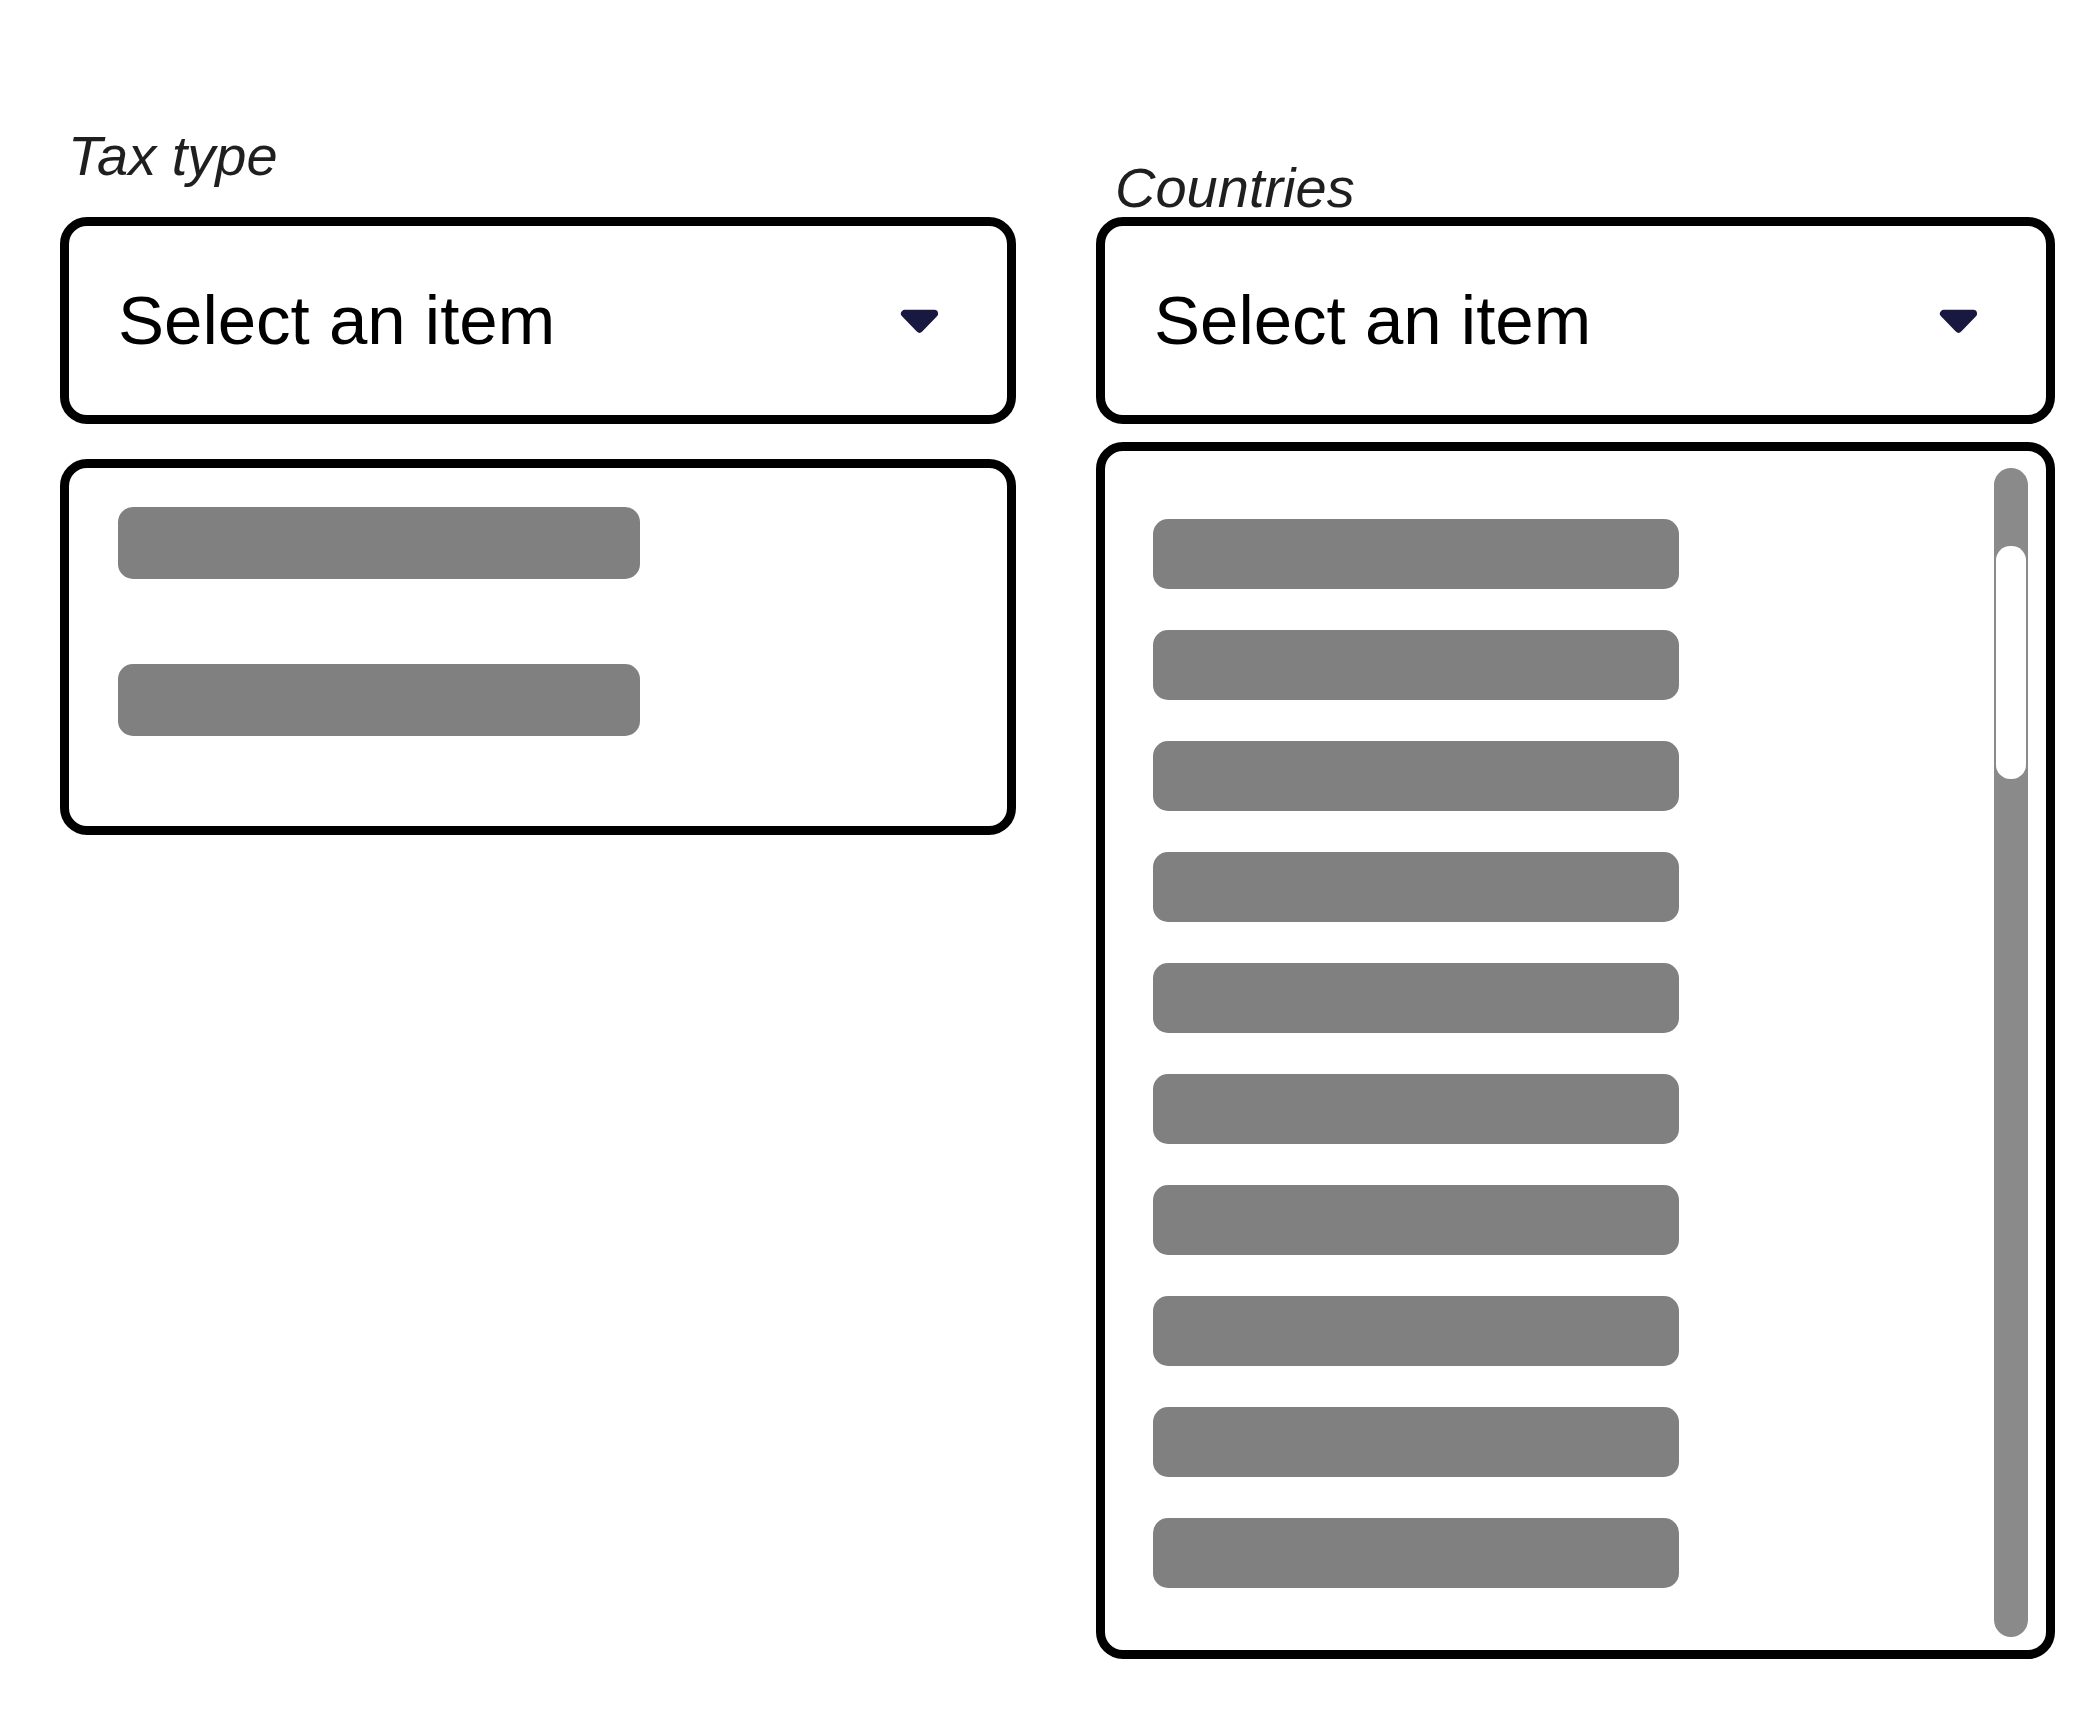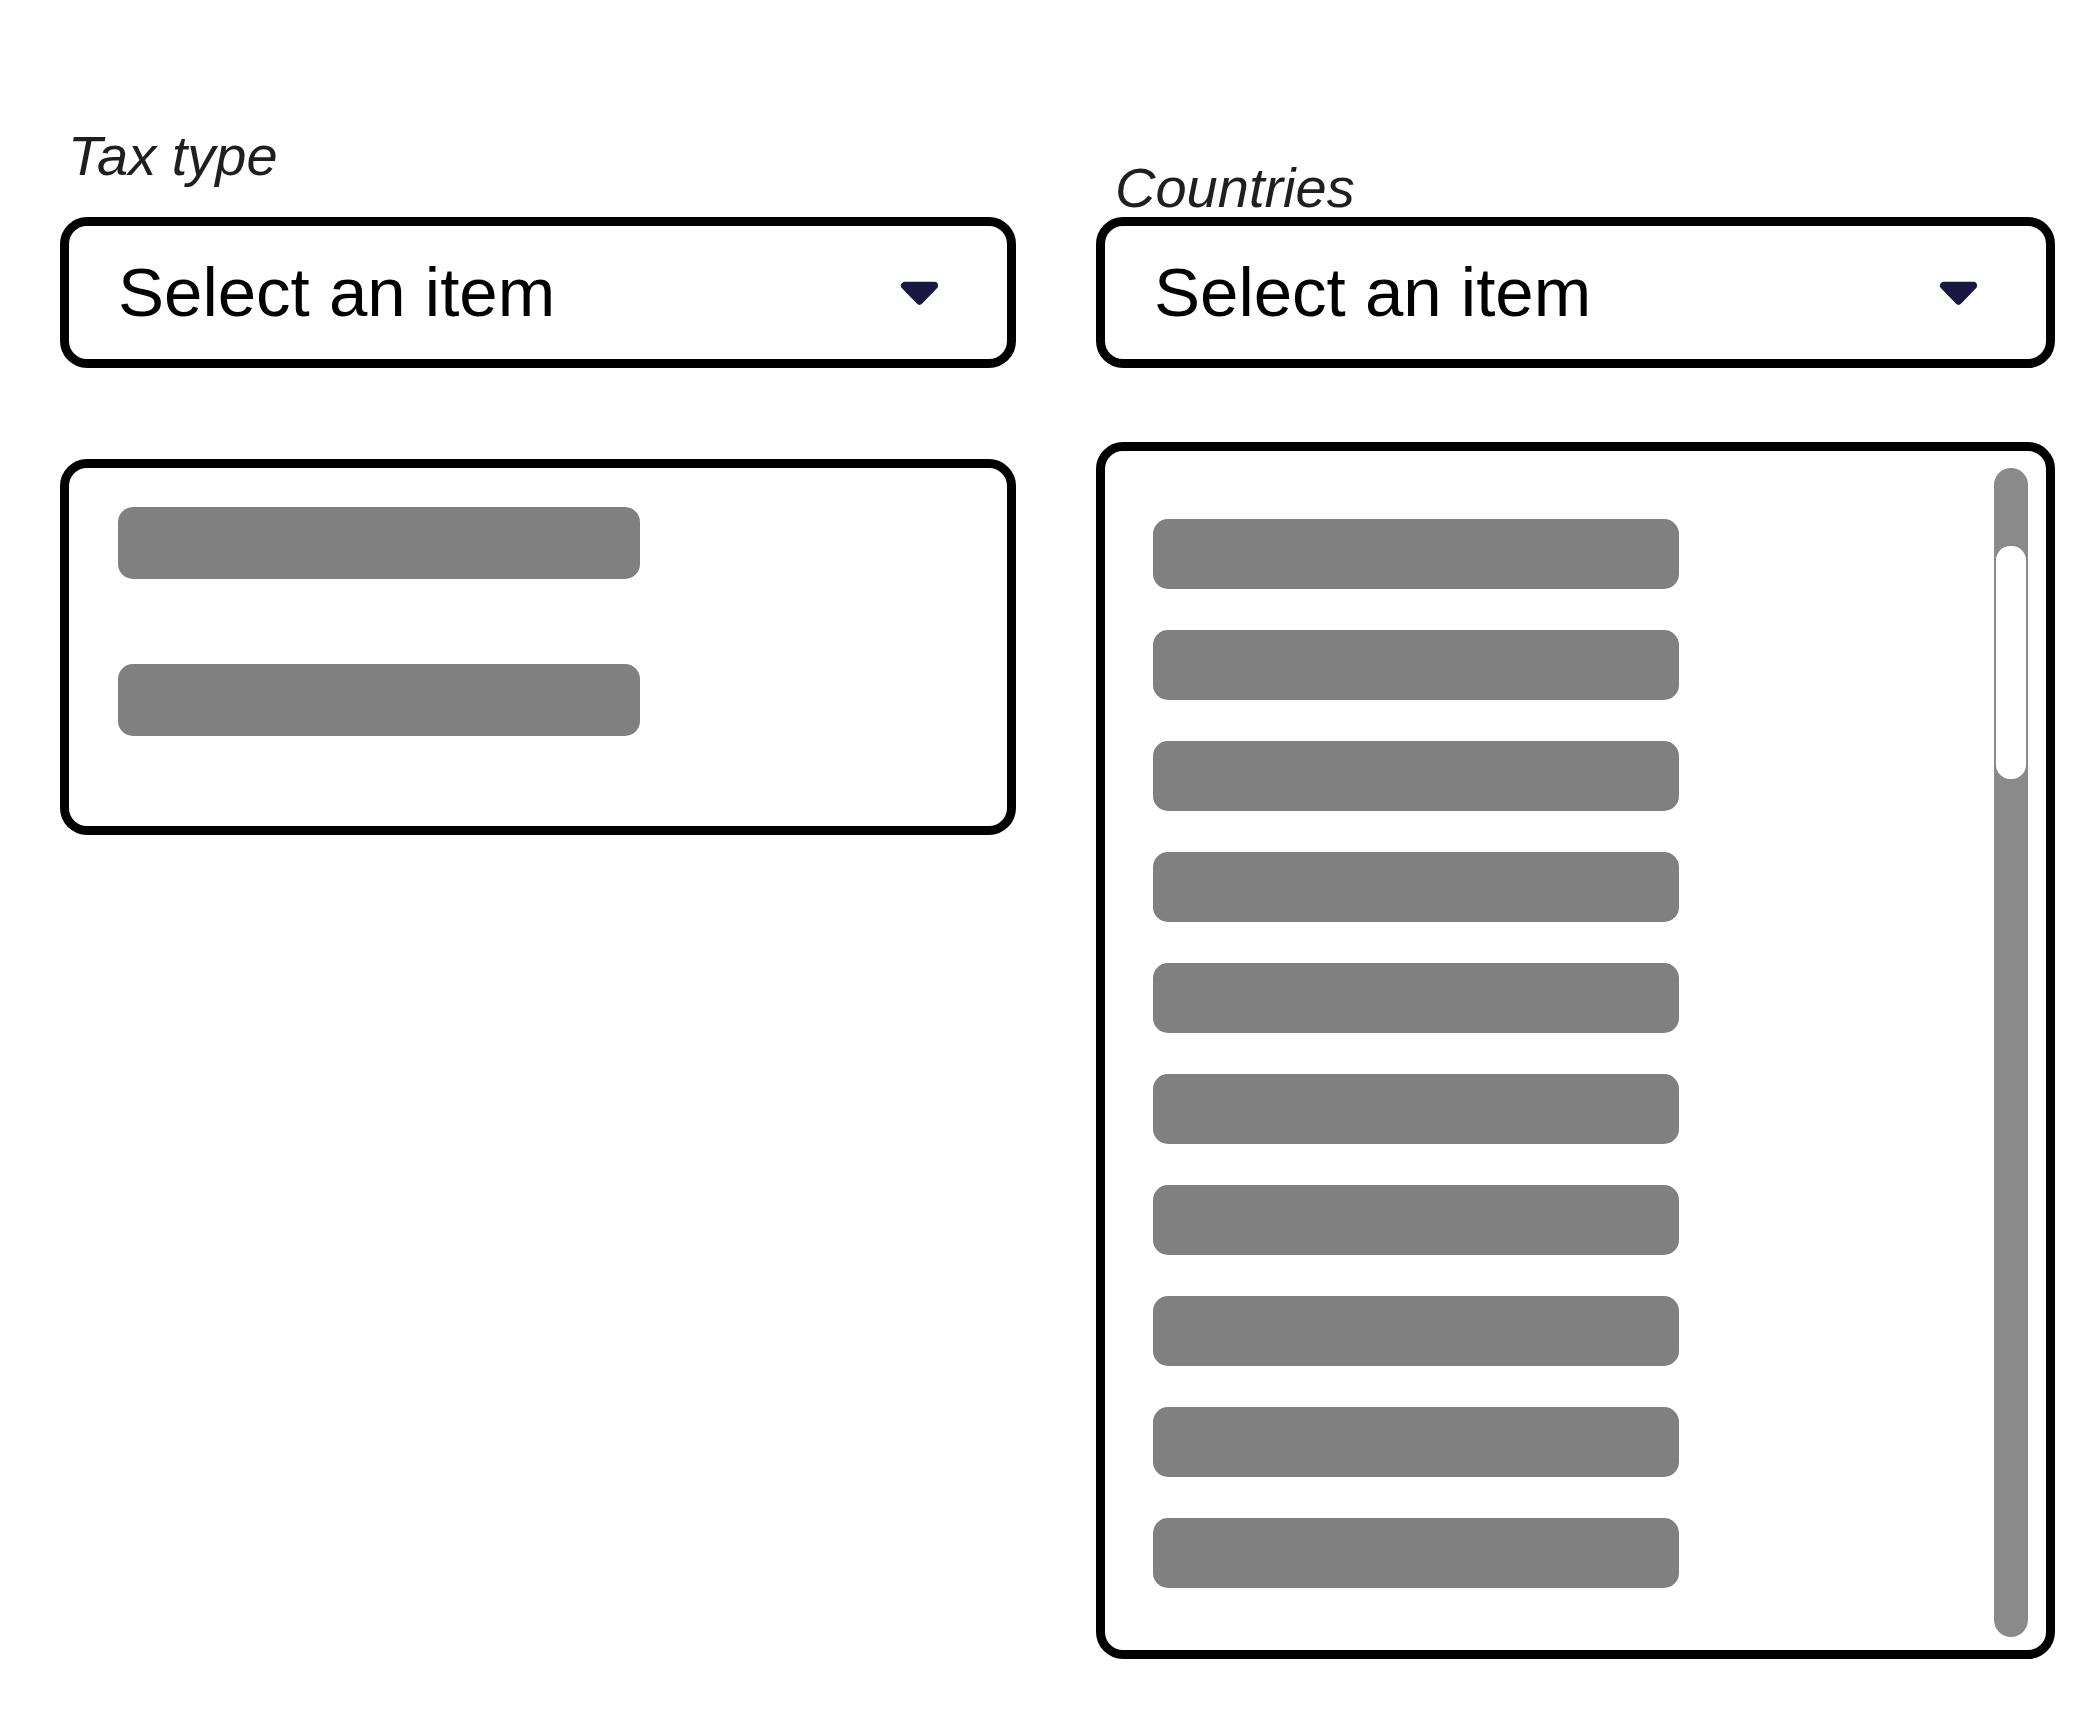--- a/index.html
+++ b/index.html
@@ -28,21 +28,21 @@
     color: var(--label-text);
     white-space: nowrap;
     font-style: italic;
   }
   #tax-type-label { left: 68px; }
   #countries-label { left: 1115px; margin-top: 32px; }
 
   .select-box {
     position: absolute;
     top: 217px;
-    height: 151px;
+    height: 207px;
     border: 9.5px solid var(--border);
     border-radius: 27px;
     background: #ffffff;
     display: flex;
     align-items: center;
     padding: 0 65px 0 49px;
     cursor: pointer;
   }
   #tax-type-select { left: 60px; width: 956px; }
   #countries-select { left: 1096px; width: 959px; }

